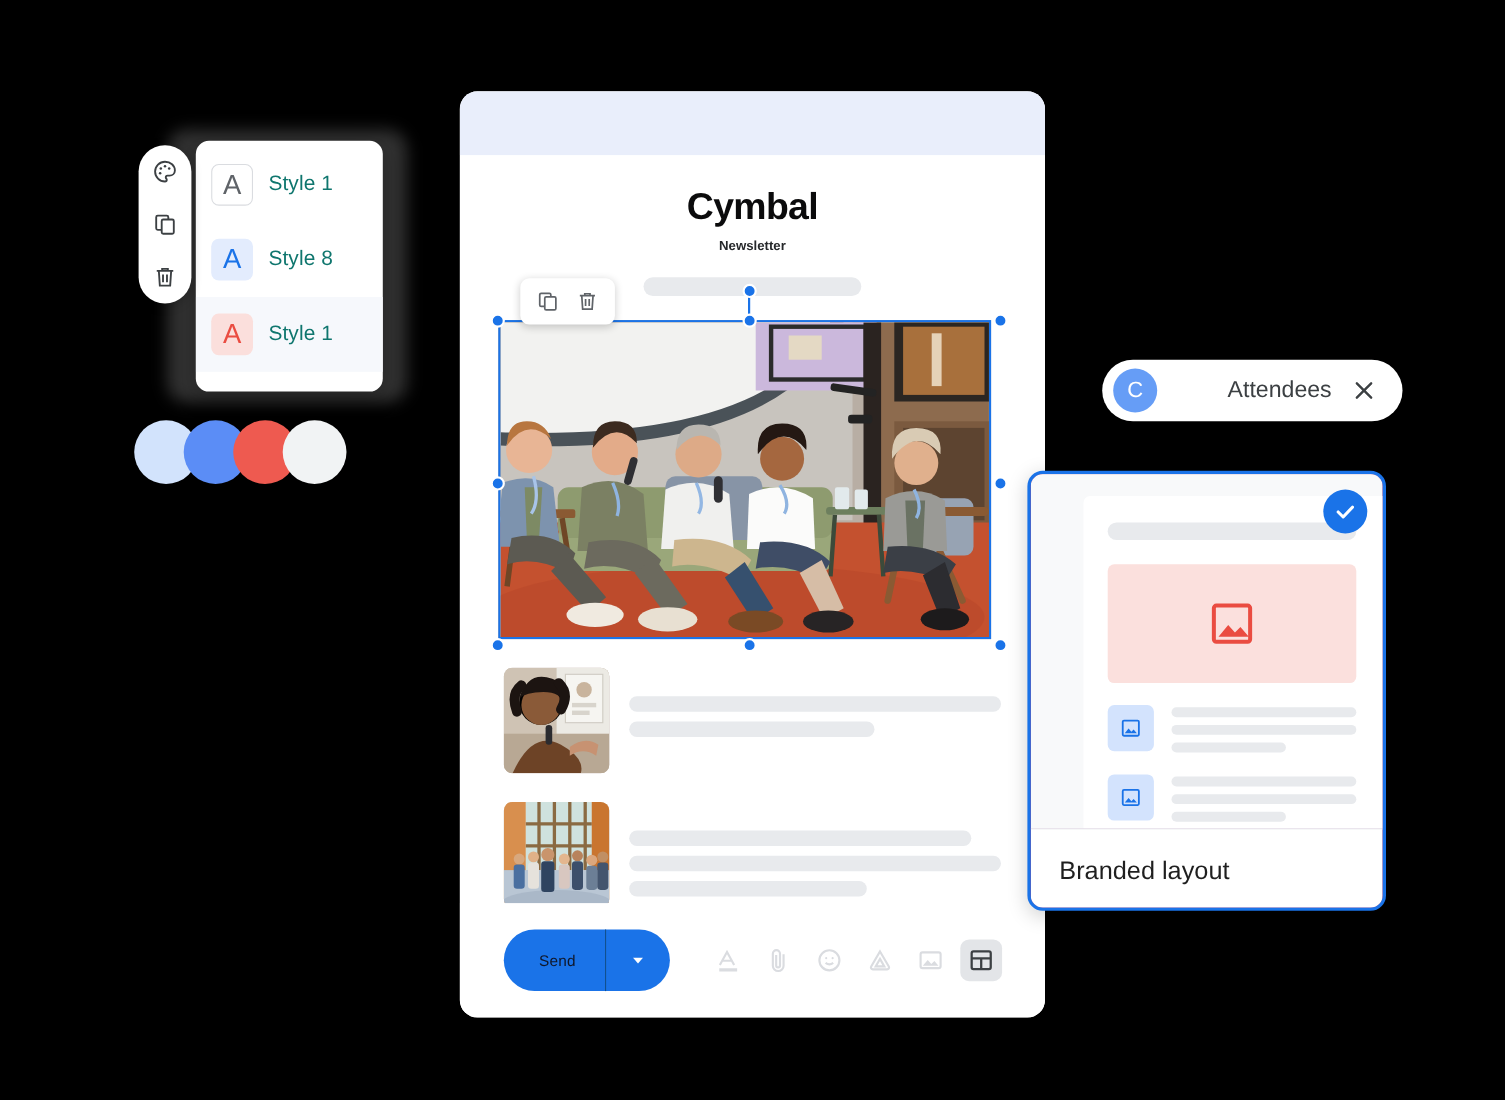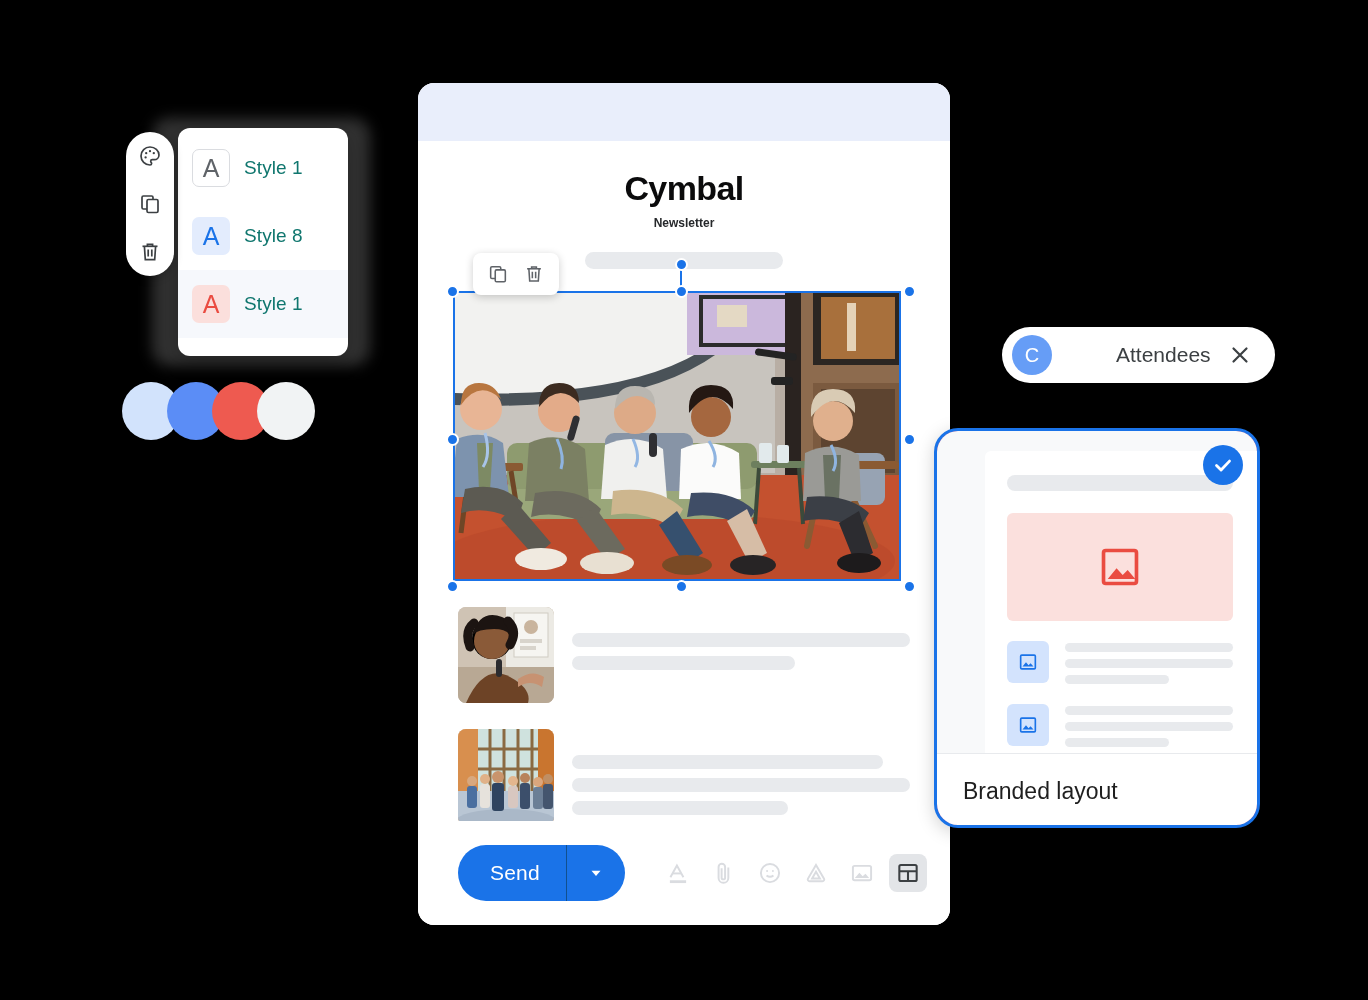--- a/index.html
+++ b/index.html
@@ -117,21 +117,21 @@
   #compose-footer {
     position: absolute; left: 0; bottom: 0; width: 100%;
     height: 104px; display: flex; align-items: center;
     padding: 0 40px; gap: 6px; background: #ffffff;
   }
   #send-group {
     display: flex; align-items: center; height: 56px;
     background: #1a73e8; border-radius: 28px; cursor: pointer;
     flex: none;
   }
-  #send-label { color:#ffffff; font-size: 21px; padding: 0 26px 0 32px; letter-spacing:.2px; }
+  #send-label { color:#0f172a; font-size: 14px; padding: 0 26px 0 32px; letter-spacing:.2px; }
   #send-divider { width: 1px; height: 56px; background: #11508f; }
   #send-caret { width: 58px; display: flex; align-items: center; justify-content: center; }
   #tool-icons { display: flex; align-items: center; gap: 8px; margin-left: 28px; }
   .tool-icon {
     width: 38px; height: 38px; border-radius: 8px;
     display: flex; align-items: center; justify-content: center; cursor: pointer;
   }
   .tool-icon svg { width: 26px; height: 26px; display: block; }
   .tool-icon.active { background: #e3e5e8; }
 
@@ -151,21 +151,21 @@
     font-size: 20px; flex: none;
   }
   #attendee-name { font-size: 21px; color: #3c4043; margin-left: 48px; }
   #attendee-close { width: 26px; height: 26px; cursor:pointer; display:flex; align-items:center; justify-content:center;}
 
   
   #layout-card {
     position: absolute; left: 934px; top: 428px;
     width: 326px; height: 400px;
     background: #701a75; border: 3px solid #1a73e8;
-    border-radius: 24px; overflow: hidden;
+    border-radius: 14px; overflow: hidden;
     box-shadow: 0 4px 18px rgba(0,0,0,.18);
     z-index: 7;
   }
   #layout-preview { position: relative; height: 322px; background: #f8f9fa; overflow: hidden; }
   #preview-sheet {
     position: absolute; left: 48px; top: 20px; right: 0; bottom: 0;
     background: #ffffff; border-radius: 6px 0 0 0;
     padding: 24px 24px 0 22px;
   }
   #preview-title-bar { height: 16px; background: #e8eaed; border-radius: 8px; }

